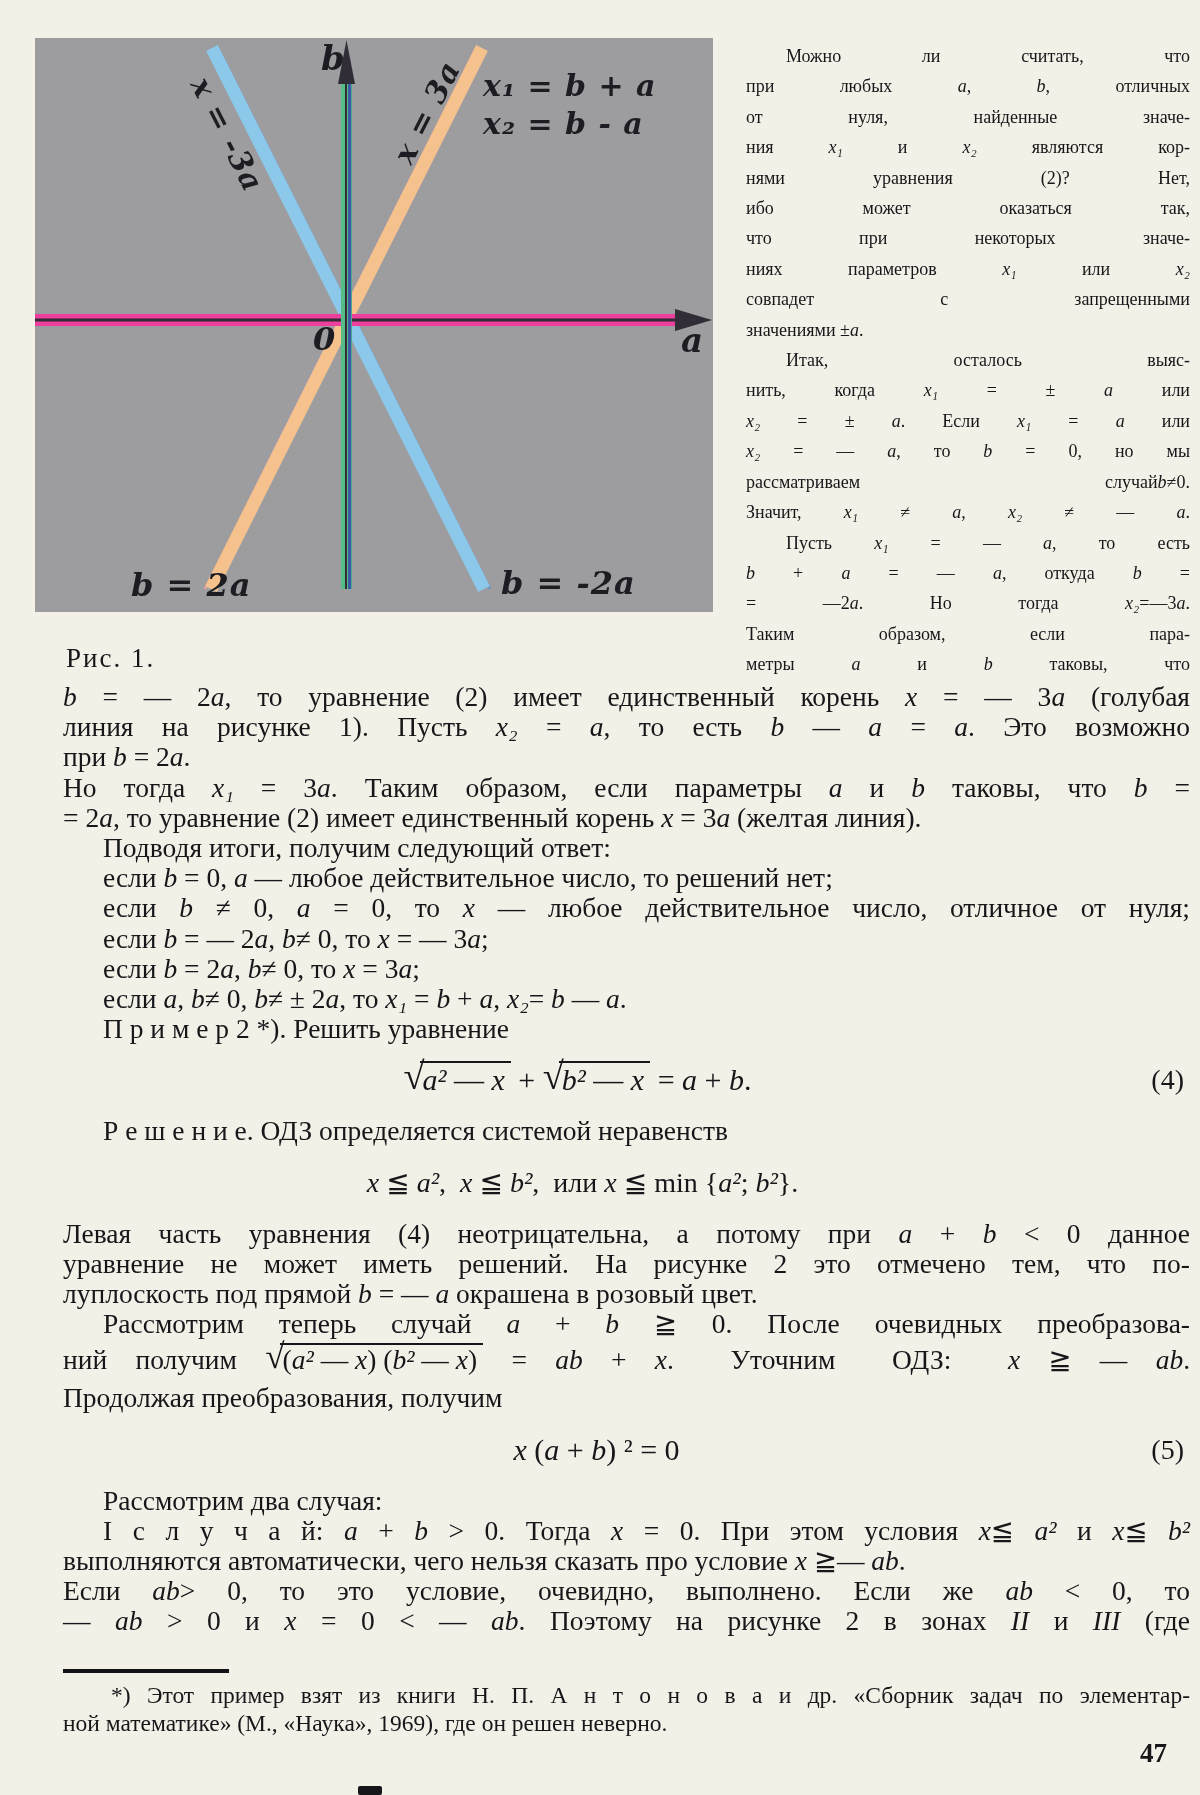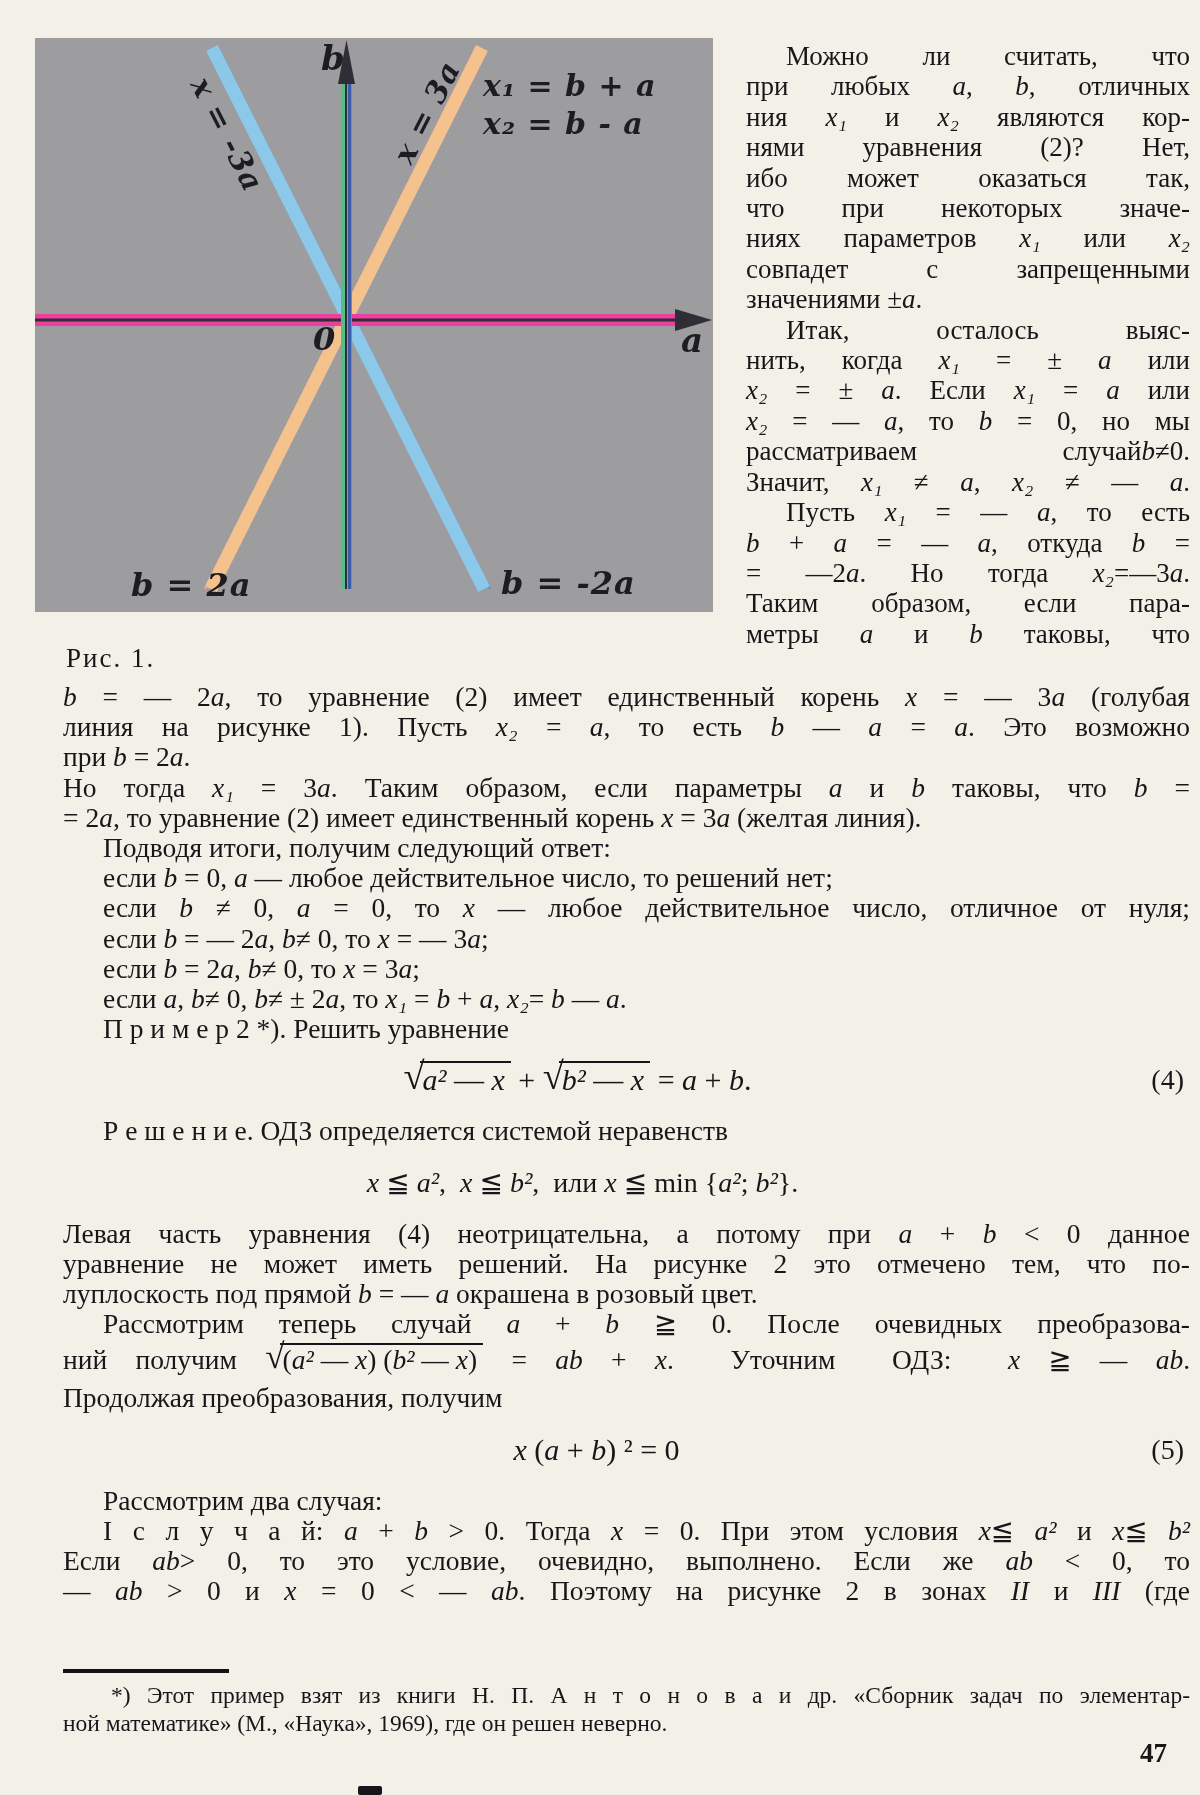--- a/index.html
+++ b/index.html
@@ -6,21 +6,21 @@
   .page{
     position:relative; width:1200px; height:1795px; overflow:hidden;
     background:#f3f0e8; color:#17171a;
     font-family:"Liberation Serif","DejaVu Serif","DejaVu Sans",serif;
   }
   
   .figwrap{position:absolute; left:35px; top:38px; width:678px; height:574px;}
   .fig text{font-family:"DejaVu Serif","DejaVu Sans",serif; font-style:italic; font-weight:700; letter-spacing:1px;}
   .caption{position:absolute; left:66px; top:643px; font-size:27px; letter-spacing:2px;}
   
-  .rc{position:absolute; left:746px; top:41px; width:444px; font-size:27px; line-height:30.4px;}
+  .rc{position:absolute; left:746px; top:41px; width:444px; font-size:18px; line-height:30.4px;}
   .main{position:absolute; left:63px; top:682px; width:1127px; font-size:27.5px; line-height:30.2px;}
   .ln{width:100%;}
   .ln.pj{text-align:justify; text-align-last:justify;}
   .ln.pl{text-align:center; text-align-last:left;}
   .ind{text-indent:40px;}
   i{font-style:italic;}
   
   .ln.eq{position:relative; height:58px; line-height:58px; margin:7px 0; text-align:center; text-align-last:center;}
   .eqbody{font-size:30px; white-space:nowrap;text-align:center;}
   .sh1{margin-right:98px;}
@@ -71,20 +71,21 @@
       <text x="96" y="558" font-size="32" fill="#1c1c22">b = 2a</text>
       <text x="466" y="556" font-size="32" fill="#1c1c22">b = -2a</text>
     </svg>
   </div>
 
   <div class="caption">Рис.  1.</div>
 
   <div class="rc">
       <div class="ln pj ind">Можно ли считать, что</div>
       <div class="ln pj">при любых <i>a</i>, <i>b</i>, отличных</div>
+      <div class="ln pj">от нуля, найденные значе-</div>
       <div class="ln pj">ния <i>x₁</i> и <i>x₂</i> являются кор-</div>
       <div class="ln pj">нями уравнения (2)? Нет,</div>
       <div class="ln pj">ибо может оказаться так,</div>
       <div class="ln pj">что при некоторых значе-</div>
       <div class="ln pj">ниях параметров <i>x₁</i> или <i>x₂</i></div>
       <div class="ln pj">совпадет с запрещенными</div>
       <div class="ln pl">значениями ±<i>a</i>.</div>
       <div class="ln pj ind">Итак, осталось выяс-</div>
       <div class="ln pj">нить, когда <i>x₁</i> = ± <i>a</i> или</div>
       <div class="ln pj"><i>x₂</i> = ± <i>a</i>. Если <i>x₁</i> = <i>a</i> или</div>
@@ -116,20 +117,21 @@
       <div class="ln eq"><span class="eqbody sh2"><i>x</i> ≦ <i>a²</i>,&nbsp; <i>x</i> ≦ <i>b²</i>,&nbsp; или <i>x</i> ≦ min {<i>a²</i>; <i>b²</i>}.</span></div>
       <div class="ln pj">Левая часть уравнения (4) неотрицательна, а потому при <i>a</i> + <i>b</i> &lt; 0 данное</div>
       <div class="ln pj">уравнение не может иметь решений. На рисунке 2 это отмечено тем, что по-</div>
       <div class="ln pl">луплоскость под прямой <i>b</i> = — <i>a</i> окрашена в розовый цвет.</div>
       <div class="ln pj ind">Рассмотрим теперь случай <i>a</i> + <i>b</i> ≧ 0. После очевидных преобразова-</div>
       <div class="ln pj radln"><span>ний получим</span> <span class="rt">√</span><span class="vinc">(<i>a²</i> — <i>x</i>) (<i>b²</i> — <i>x</i>)</span> <span>= <i>ab</i> + <i>x</i>.&nbsp; Уточним&nbsp; ОДЗ:&nbsp; <i>x</i> ≧ — <i>ab</i>.</span></div>
       <div class="ln pl">Продолжая преобразования, получим</div>
       <div class="ln eq"><span class="eqbody sh3"><i>x</i> (<i>a</i> + <i>b</i>) ² = 0</span><span class="eqnum">(5)</span></div>
       <div class="ln pl ind">Рассмотрим два случая:</div>
       <div class="ln pj ind">I с л у ч а й:  <i>a</i> + <i>b</i> &gt; 0. Тогда <i>x</i> = 0. При этом условия <i>x</i>≦ <i>a²</i> и <i>x</i>≦ <i>b²</i></div>
+      <div class="ln pl">выполняются автоматически, чего нельзя сказать про условие <i>x</i> ≧— <i>ab</i>.</div>
       <div class="ln pj">Если <i>ab</i>&gt; 0, то это условие, очевидно, выполнено. Если же <i>ab</i> &lt; 0, то</div>
       <div class="ln pj">— <i>ab</i> &gt; 0 и <i>x</i> = 0  &lt; — <i>ab</i>. Поэтому на рисунке 2 в зонах <i>II</i> и <i>III</i> (где</div>
     </div>
 
   <div class="fnrule"></div>
   <div class="fn">
     <div class="l1">*) Этот пример взят из книги Н. П. А н т о н о в а и др. «Сборник задач по  элементар-</div>
     <div class="l2">ной математике» (М., «Наука», 1969), где он решен неверно.</div>
   </div>
 

